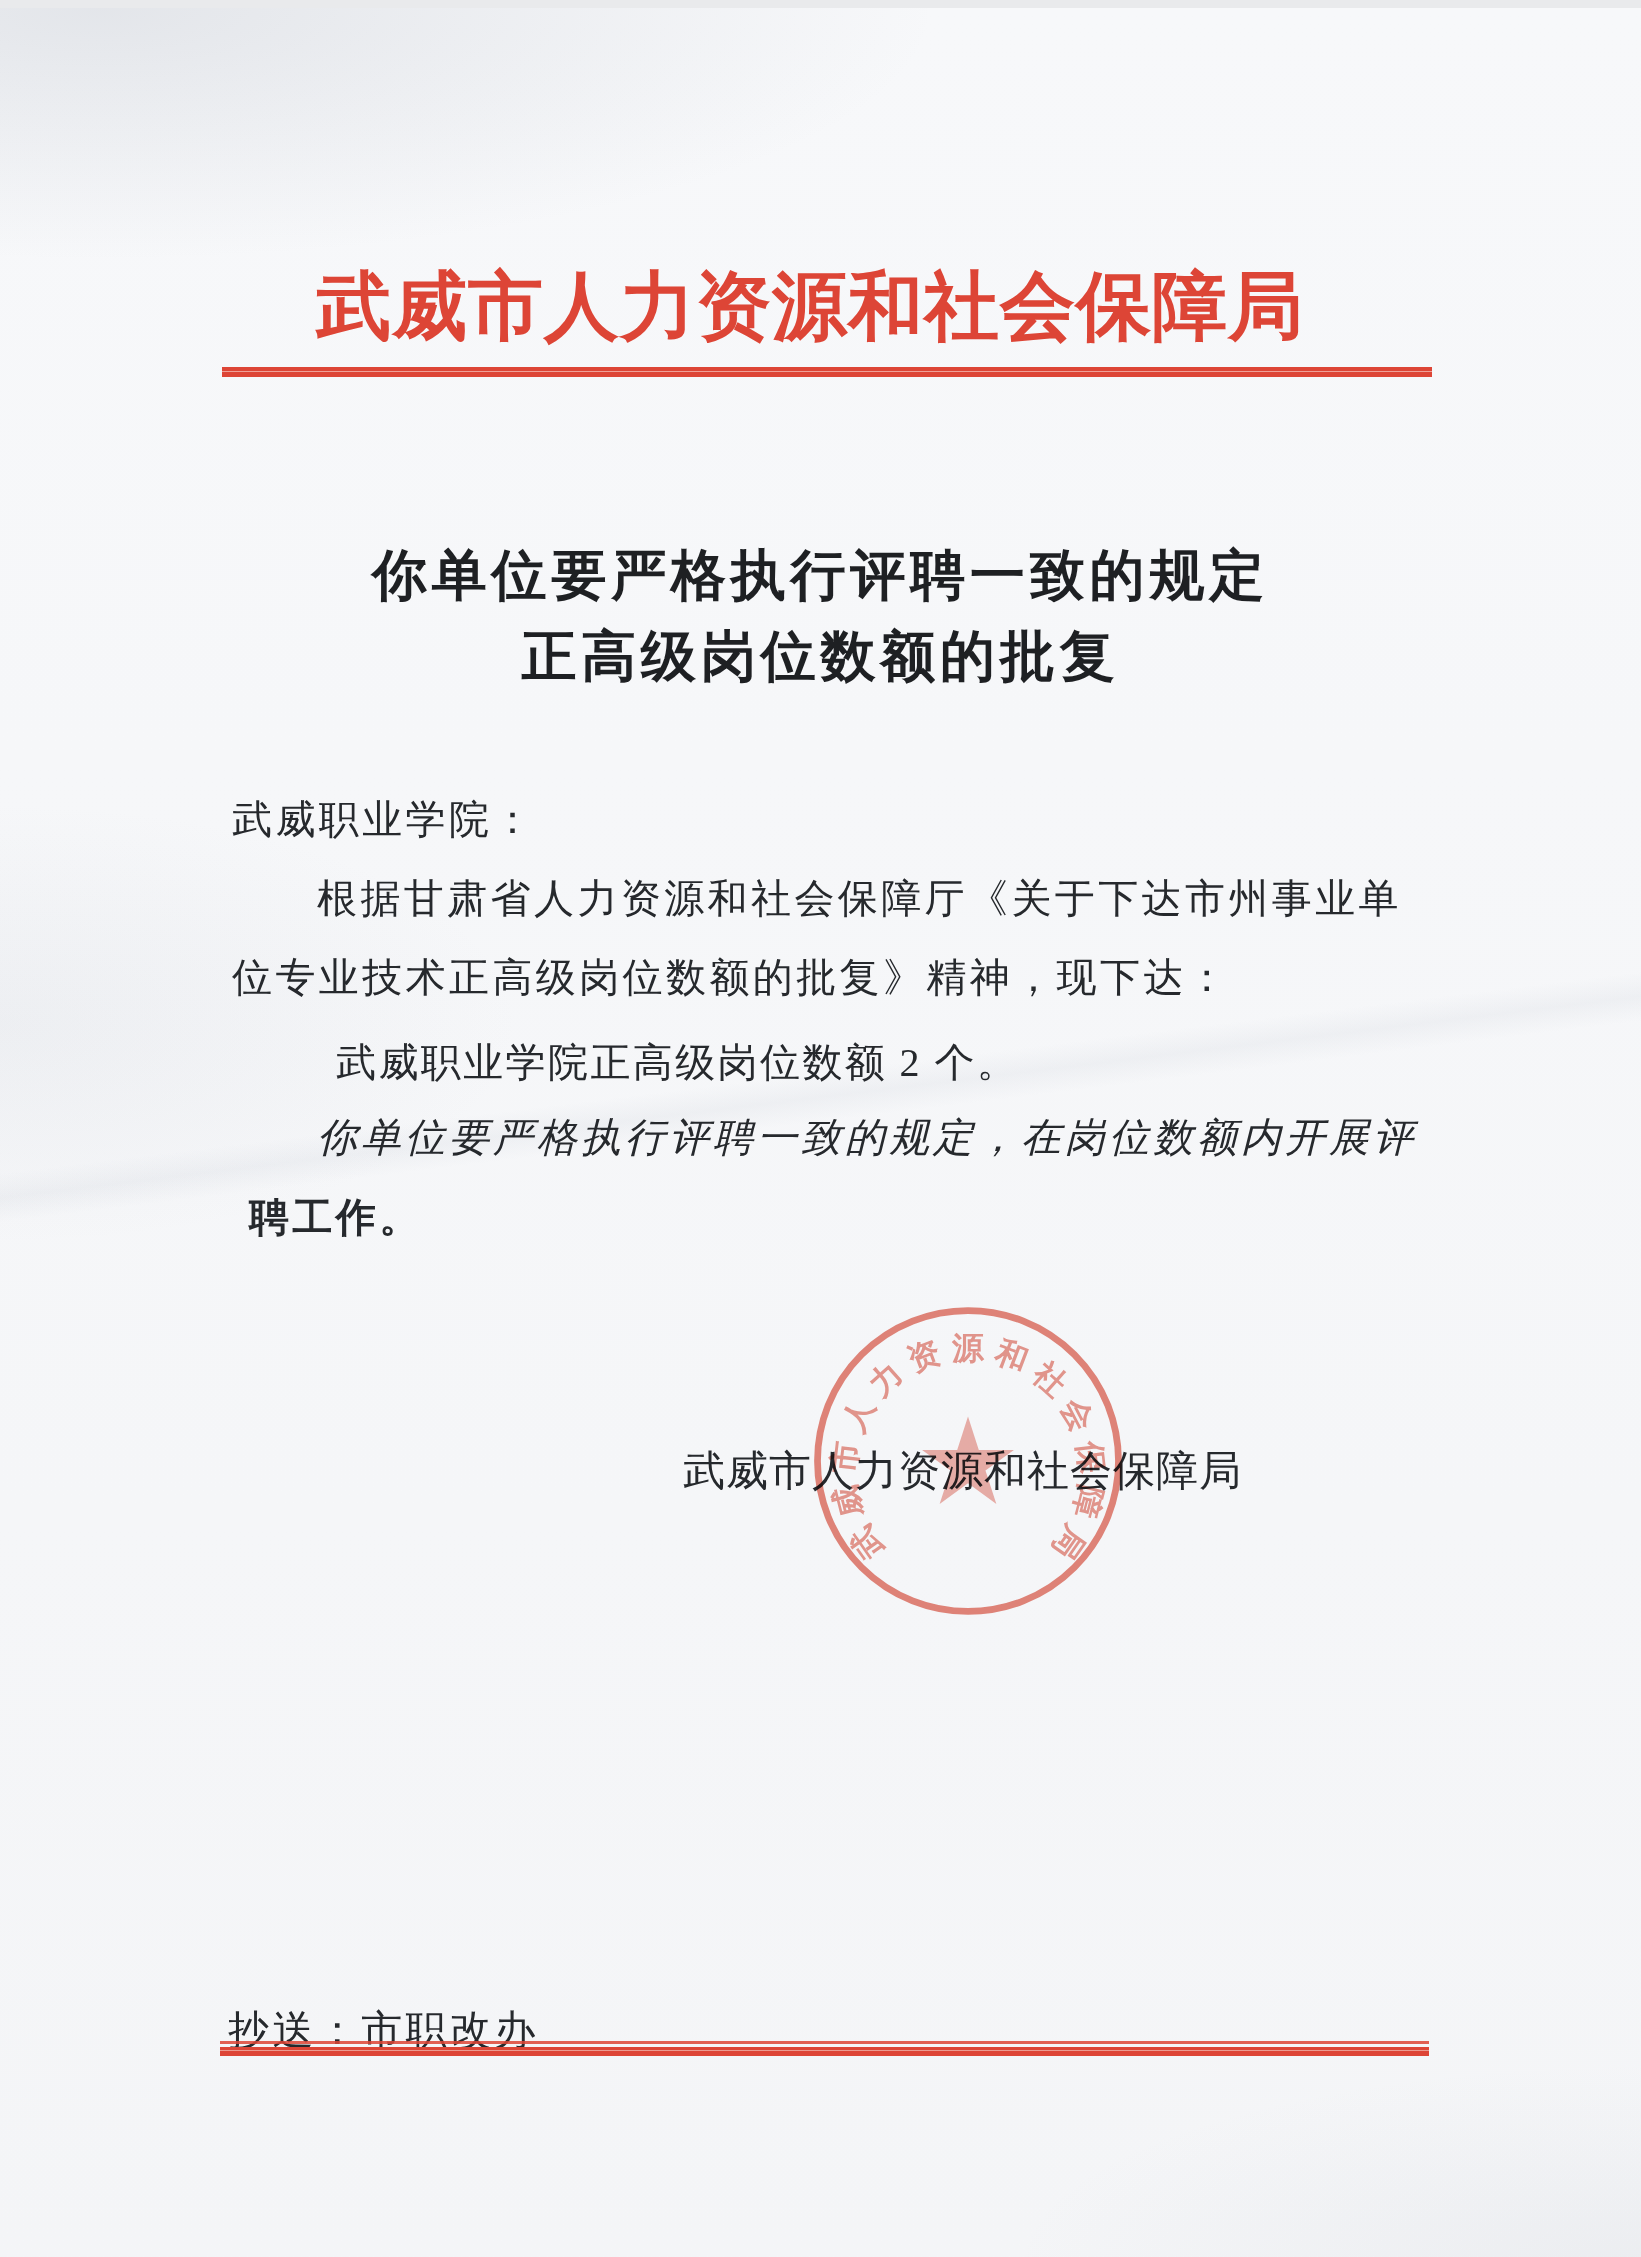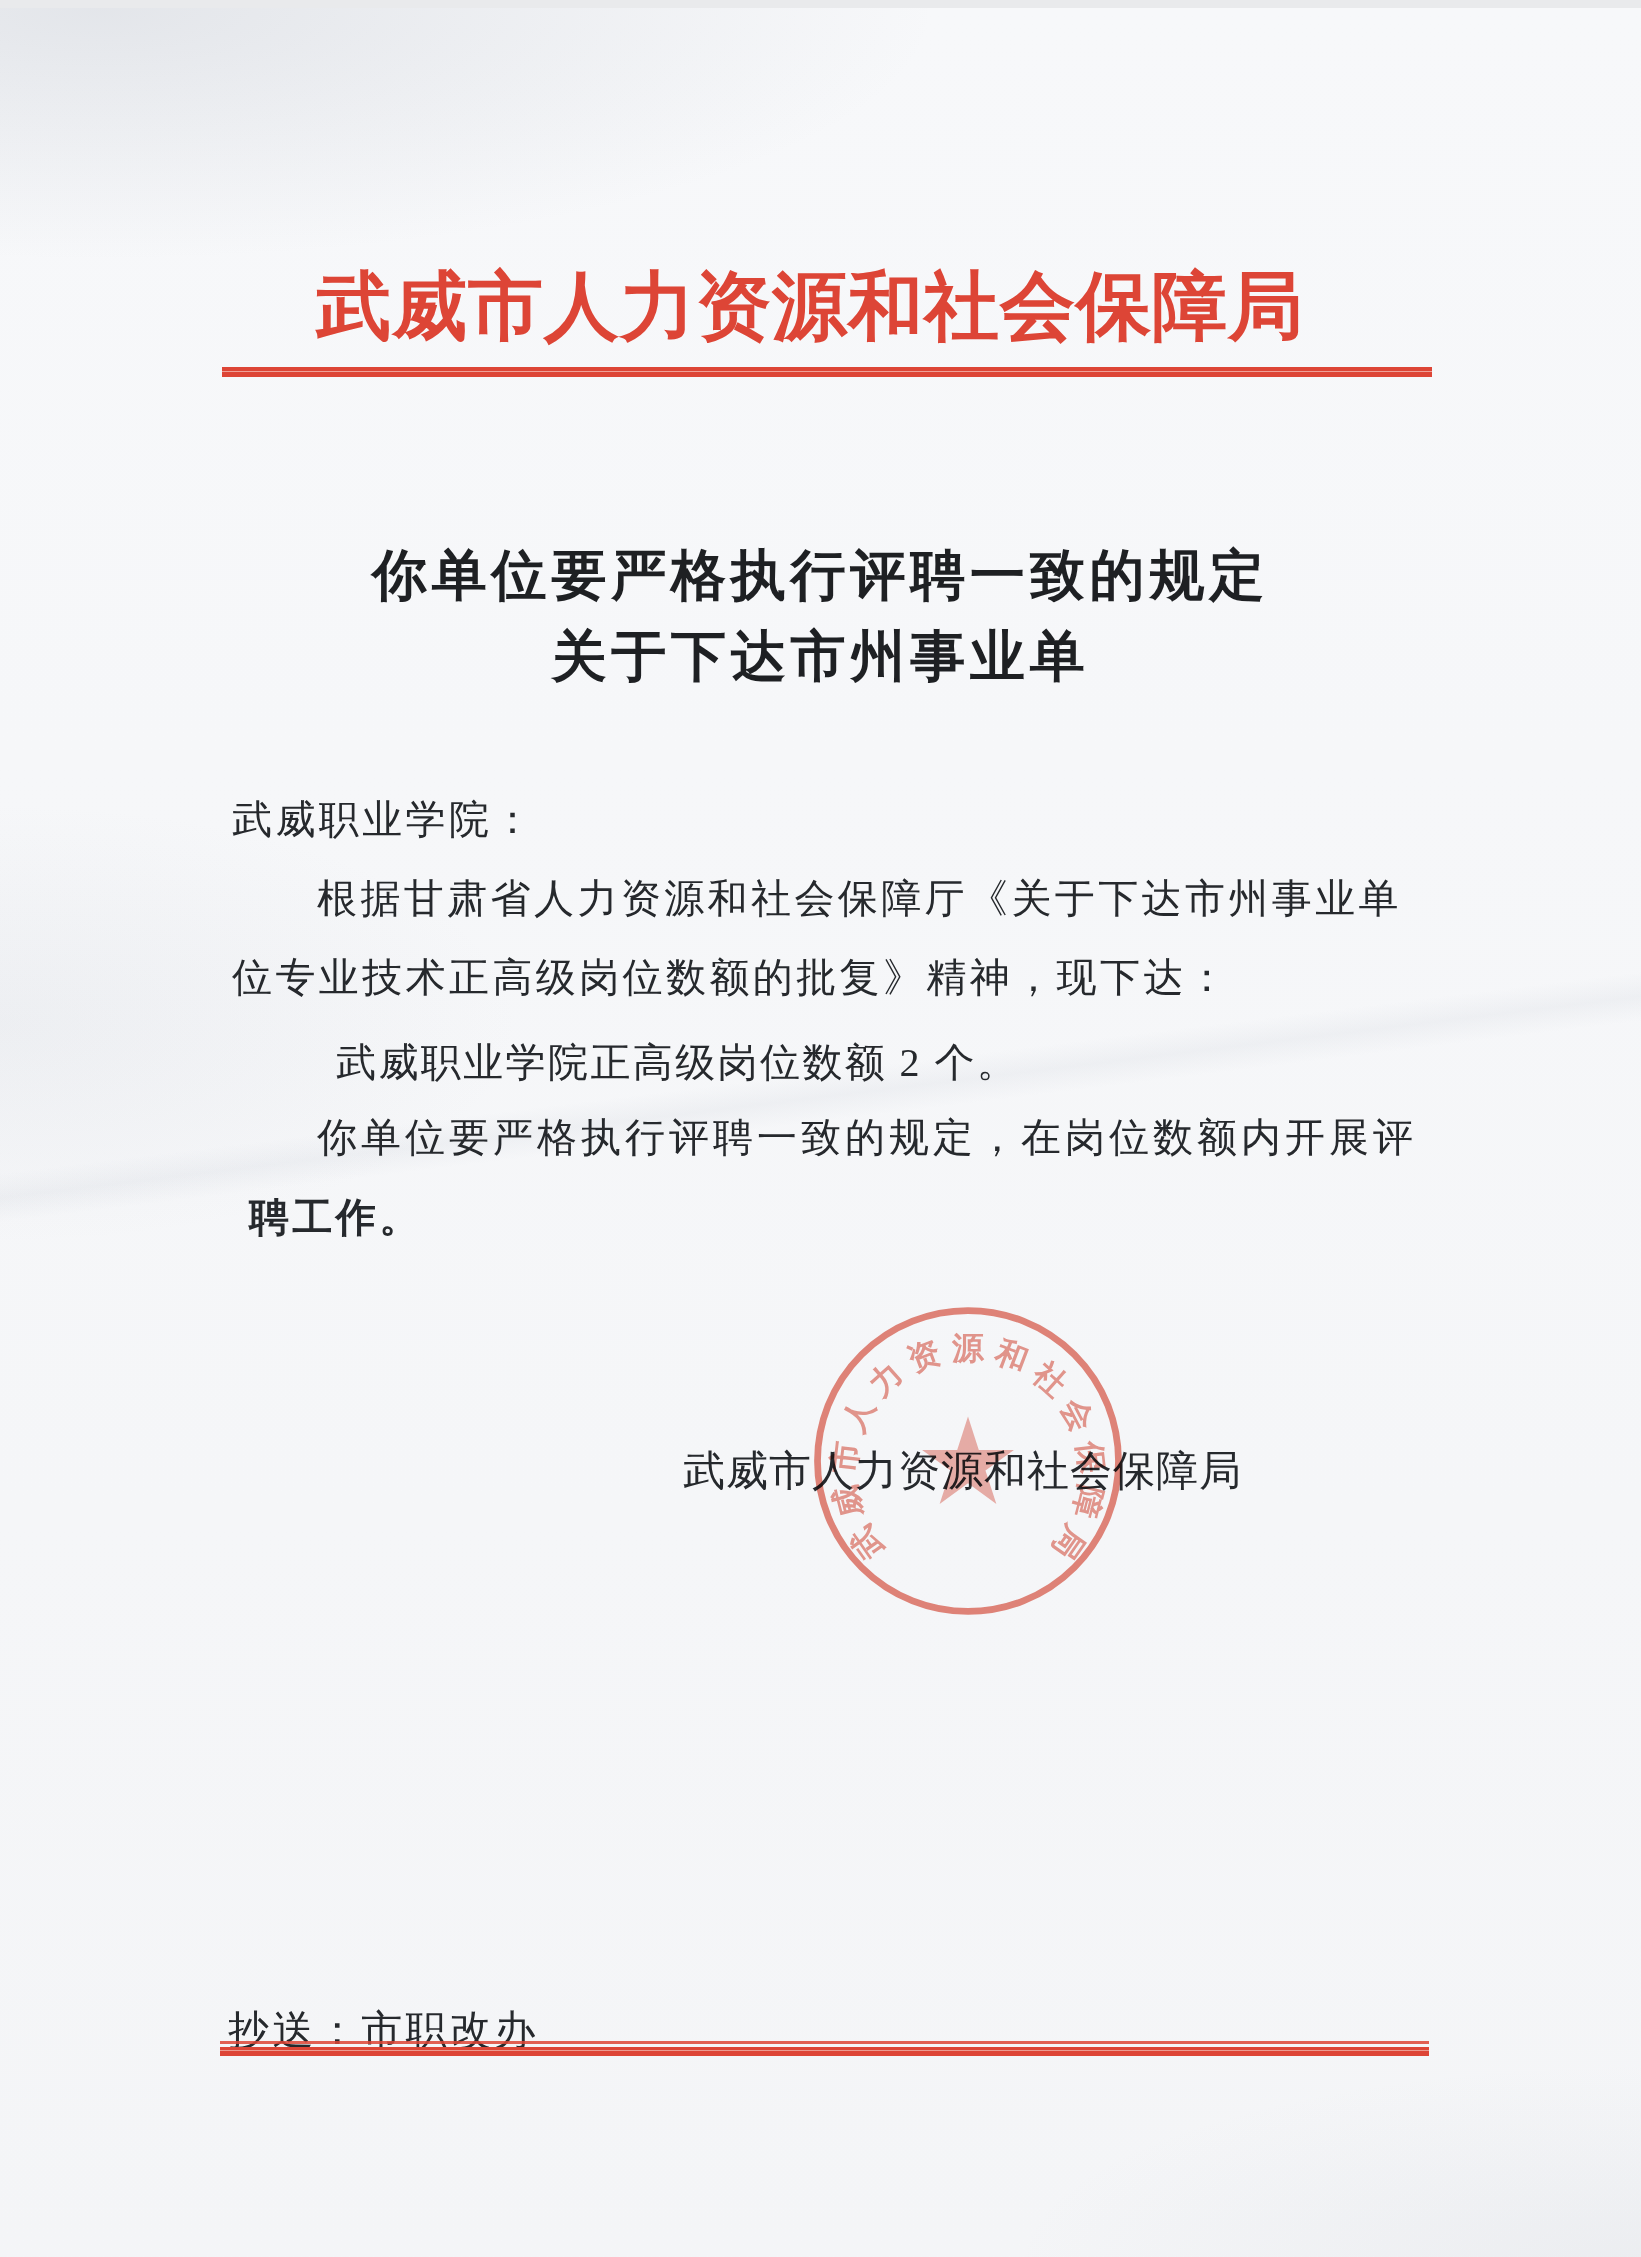--- a/index.html
+++ b/index.html
@@ -39,21 +39,21 @@
     font-weight:bold;color:#1e2023;
     letter-spacing:4.8px;
     white-space:nowrap;
   }
   
   .bline{
     font-size:40px;line-height:44px;color:#26292d;
     white-space:nowrap;
   }
   .ls35{letter-spacing:3.4px;}
-  .ls42{letter-spacing:4px;}
+  .ls42{letter-spacing:4px;font-style:italic;}
   .ls25{letter-spacing:2.4px;}
   .l1{left:232px;top:790px;}
   .l2{left:317px;top:869px;}
   .l3{left:232px;top:948px;}
   .l4{left:336px;top:1033px;}
   .l5{left:317px;top:1108px;}
   .l6{left:249px;top:1188px;font-weight:bold;}
   
   .sig{
     left:683px;top:1435px;
@@ -86,21 +86,21 @@
 </head>
 <body>
 
 <div class="page">
 
   <div class="abs agency-head">武威市人力资源和社会保障局</div>
   <div class="abs head-rule"></div>
 
   <div class="abs doc-title">
     <div>你单位要严格执行评聘一致的规定</div>
-    <div>关于下达市州事业单</div>
+    <div>正高级岗位数额的批复</div>
   </div>
 
   <div class="abs bline ls35 l1">武威职业学院：</div>
   <div class="abs bline ls35 l3">位专业技术正高级岗位数额的批复》精神，现下达：</div>
   <div class="abs bline ls35 l2">根据甘肃省人力资源和社会保障厅《关于下达市州事业单</div>
   <div class="abs bline ls25 l4">武威职业学院正高级岗位数额 2 个。</div>
   <div class="abs bline ls42 l5">你单位要严格执行评聘一致的规定，在岗位数额内开展评</div>
   <div class="abs bline ls35 l6">聘工作。</div>
 
   <div class="abs sig">武威市人力资源和社会保障局</div>

